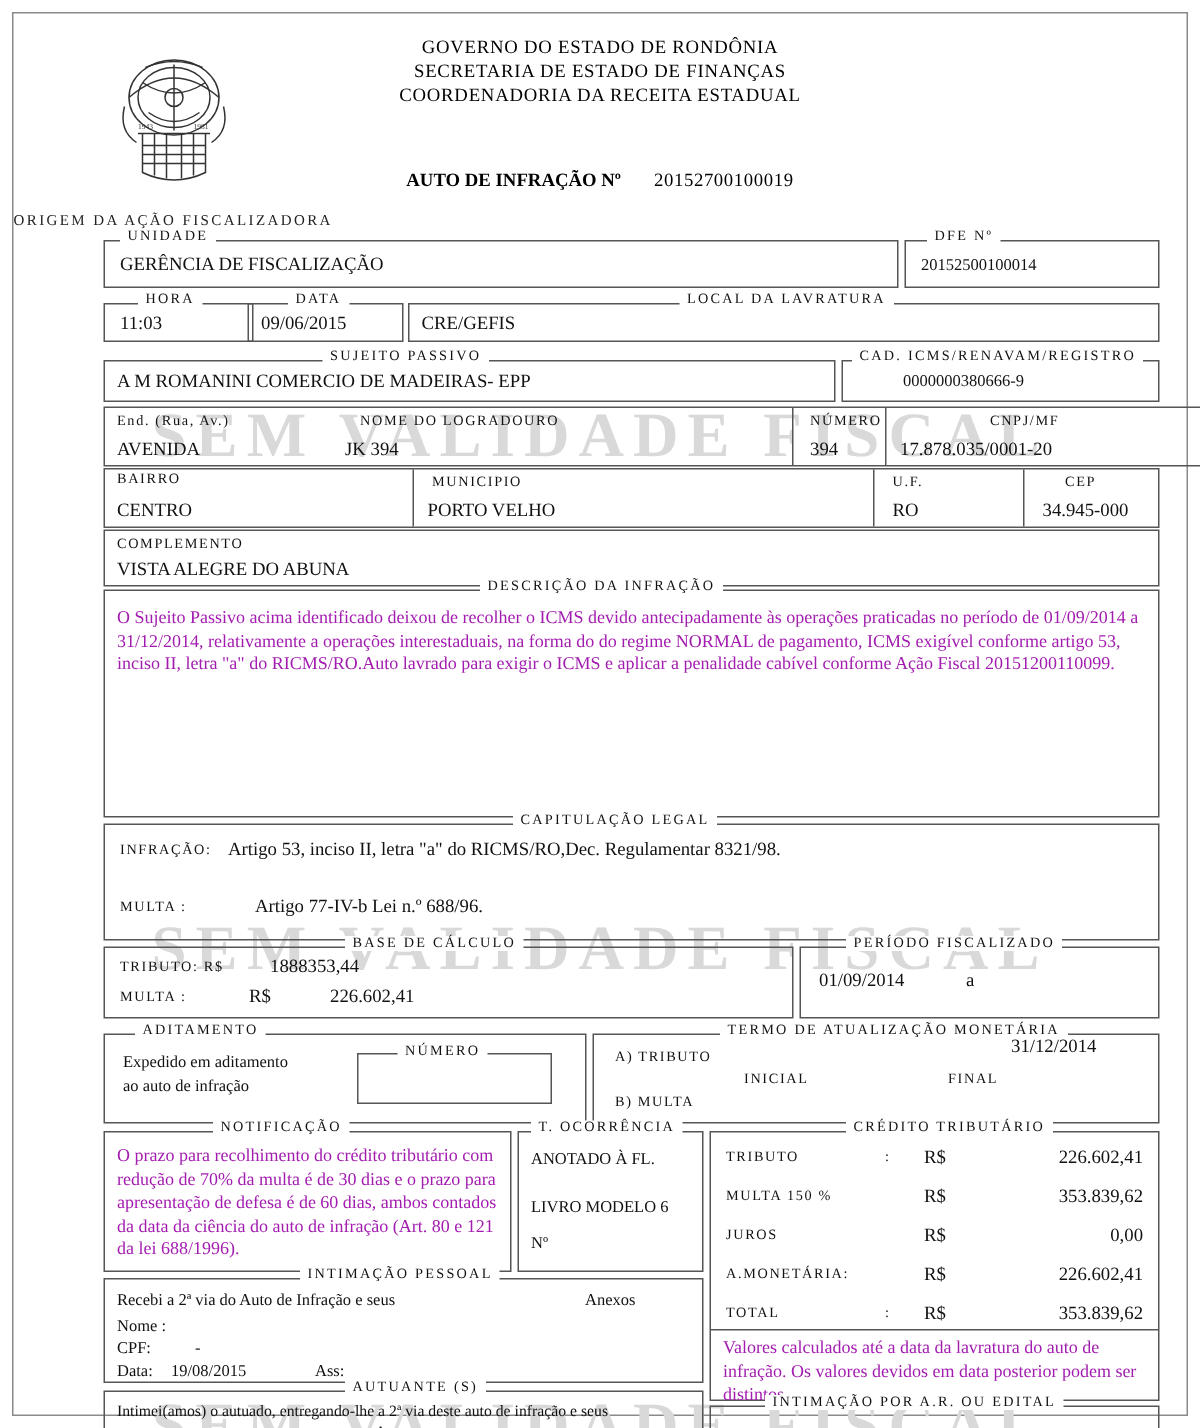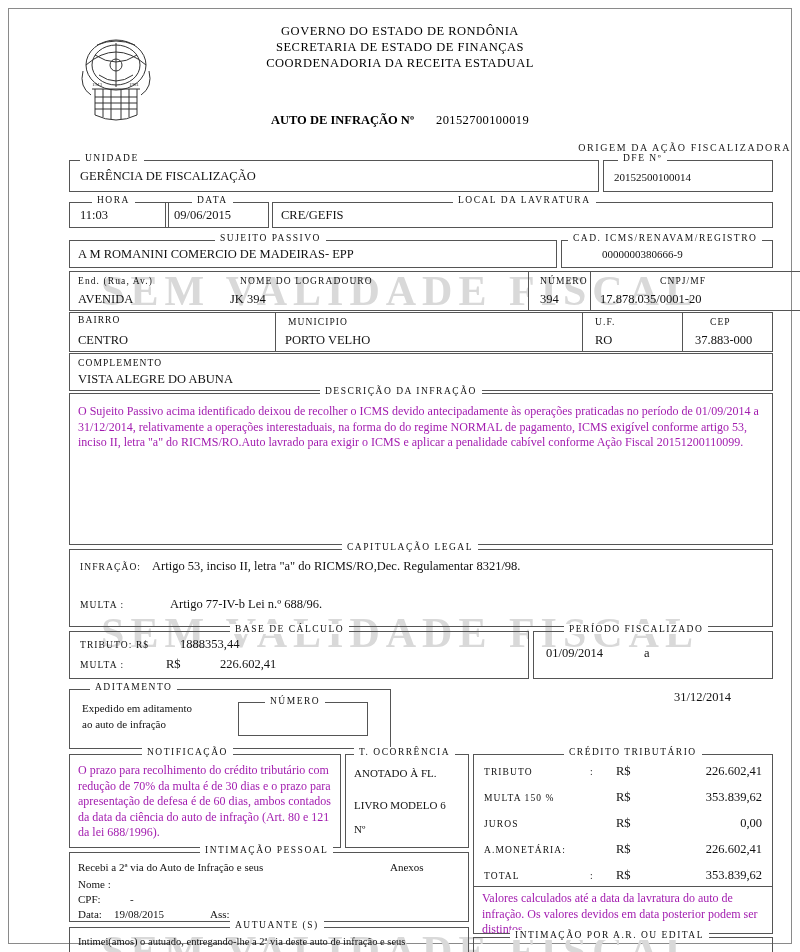--- a/index.html
+++ b/index.html
@@ -26,21 +26,21 @@
   .hdr{position:absolute;left:0;right:0;top:14px;text-align:center;}
   .hdr div{font-size:12.5px;letter-spacing:.5px;line-height:16px;}
   .crest{
     position:absolute;left:68px;top:22px;width:78px;height:92px;
   }
   .auto-line{
     position:absolute;left:0;right:0;top:104px;text-align:center;font-size:12.5px;font-weight:bold;
   }
   .auto-num{font-weight:normal;margin-left:22px;letter-spacing:.4px;}
   .origem{
-    position:absolute;left:0;right:0;top:133px;text-align:right;font-size:10px;letter-spacing:1.6px;color:#222;
+    position:absolute;left:0;right:0;top:133px;text-align:left;font-size:10px;letter-spacing:1.6px;color:#222;
   }
 
   
   .fs{position:absolute;border:1px solid #555;box-sizing:border-box;}
   .lg{
     position:absolute;top:-8px;background:#fff;padding:0 5px;
     font-size:9.5px;letter-spacing:1.5px;color:#111;white-space:nowrap;
   }
   .val{position:absolute;font-size:12.5px;color:#111;white-space:nowrap;}
   .val.sm{font-size:11px;}
@@ -141,21 +141,21 @@
     </div>
 
     <div class="fs" style="left:60px;top:303px;width:704px;height:40px;">
       <span class="val lbl" style="left:8px;top:2px;">BAIRRO</span>
       <span class="val lbl" style="left:218px;top:4px;">MUNICIPIO</span>
       <span class="val lbl" style="left:525px;top:4px;">U.F.</span>
       <span class="val lbl" style="left:640px;top:4px;">CEP</span>
       <span class="val" style="left:8px;top:20px;">CENTRO</span>
       <span class="val" style="left:215px;top:20px;">PORTO VELHO</span>
       <span class="val" style="left:525px;top:20px;">RO</span>
-      <span class="val" style="left:625px;top:20px;">37.883-000</span>
+      <span class="val" style="left:625px;top:20px;">34.945-000</span>
       <span class="vline" style="left:205px;top:0;height:38px;"></span>
       <span class="vline" style="left:512px;top:0;height:38px;"></span>
       <span class="vline" style="left:612px;top:0;height:38px;"></span>
     </div>
 
     <div class="fs" style="left:60px;top:344px;width:704px;height:38px;">
       <span class="val lbl" style="left:8px;top:4px;">COMPLEMENTO</span>
       <span class="val" style="left:8px;top:18px;">VISTA ALEGRE DO ABUNA</span>
     </div>
 
@@ -188,20 +188,27 @@
     </div>
 
     <div class="fs" style="left:60px;top:680px;width:322px;height:60px;">
       <span class="lg" style="left:20px;">ADITAMENTO</span>
       <span class="val sm" style="left:12px;top:12px;">Expedido em aditamento</span>
       <span class="val sm" style="left:12px;top:28px;">ao auto de infração</span>
       <div class="inner-box" style="left:168px;top:12px;width:130px;height:34px;">
         <span class="lg" style="left:26px;top:-7px;">NÚMERO</span>
         <span class="val" style="left:6px;top:8px;"></span>
       </div>
+    </div>
+    <div class="fs" style="left:386px;top:680px;width:378px;height:60px;">
+      <span class="lg" style="left:84px;">TERMO DE ATUALIZAÇÃO MONETÁRIA</span>
+      <span class="val lbl" style="left:14px;top:10px;">A)  TRIBUTO</span>
+      <span class="val lbl" style="left:100px;top:25px;">INICIAL</span>
+      <span class="val lbl" style="left:236px;top:25px;">FINAL</span>
+      <span class="val lbl" style="left:14px;top:40px;">B)  MULTA</span>
     </div>
 
     <div class="fs" style="left:60px;top:745px;width:272px;height:94px;">
       <span class="lg" style="left:72px;">NOTIFICAÇÃO</span>
       <div class="txt" style="left:8px;top:8px;width:258px;">O prazo para recolhimento do crédito tributário com redução de 70% da multa é de 30 dias  e  o prazo para apresentação de defesa é de 60 dias, ambos contados da data da ciência do auto de infração (Art. 80 e 121 da lei 688/1996).</div>
     </div>
 
     <div class="fs" style="left:336px;top:745px;width:124px;height:94px;">
       <span class="lg" style="left:8px;">T. OCORRÊNCIA</span>
       <span class="val sm" style="left:8px;top:12px;">ANOTADO À FL.</span>

